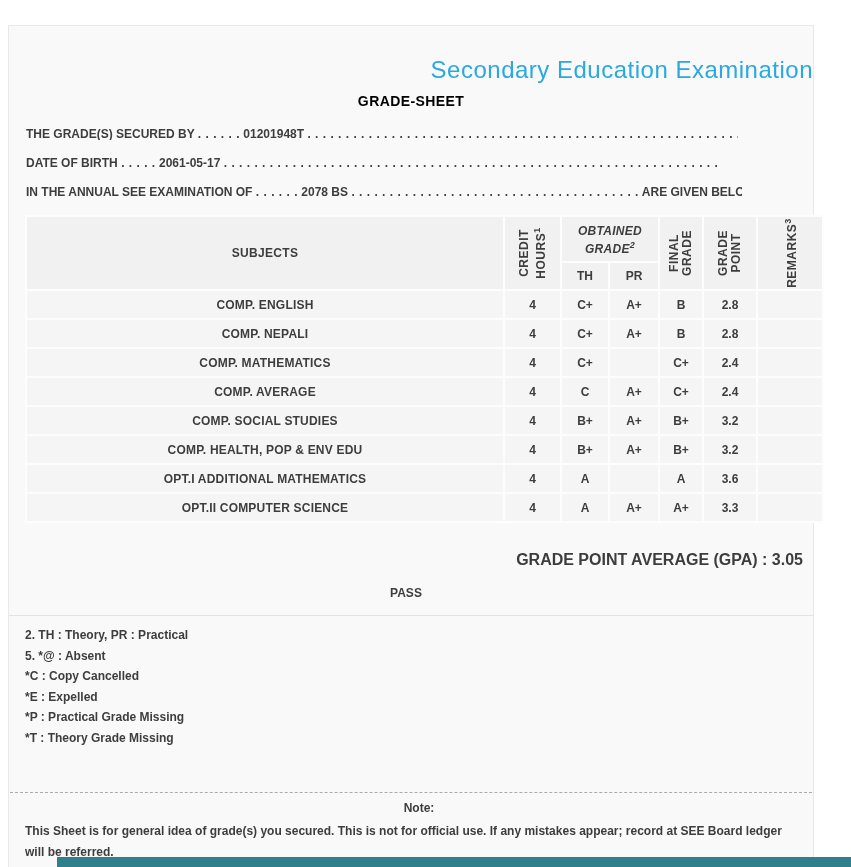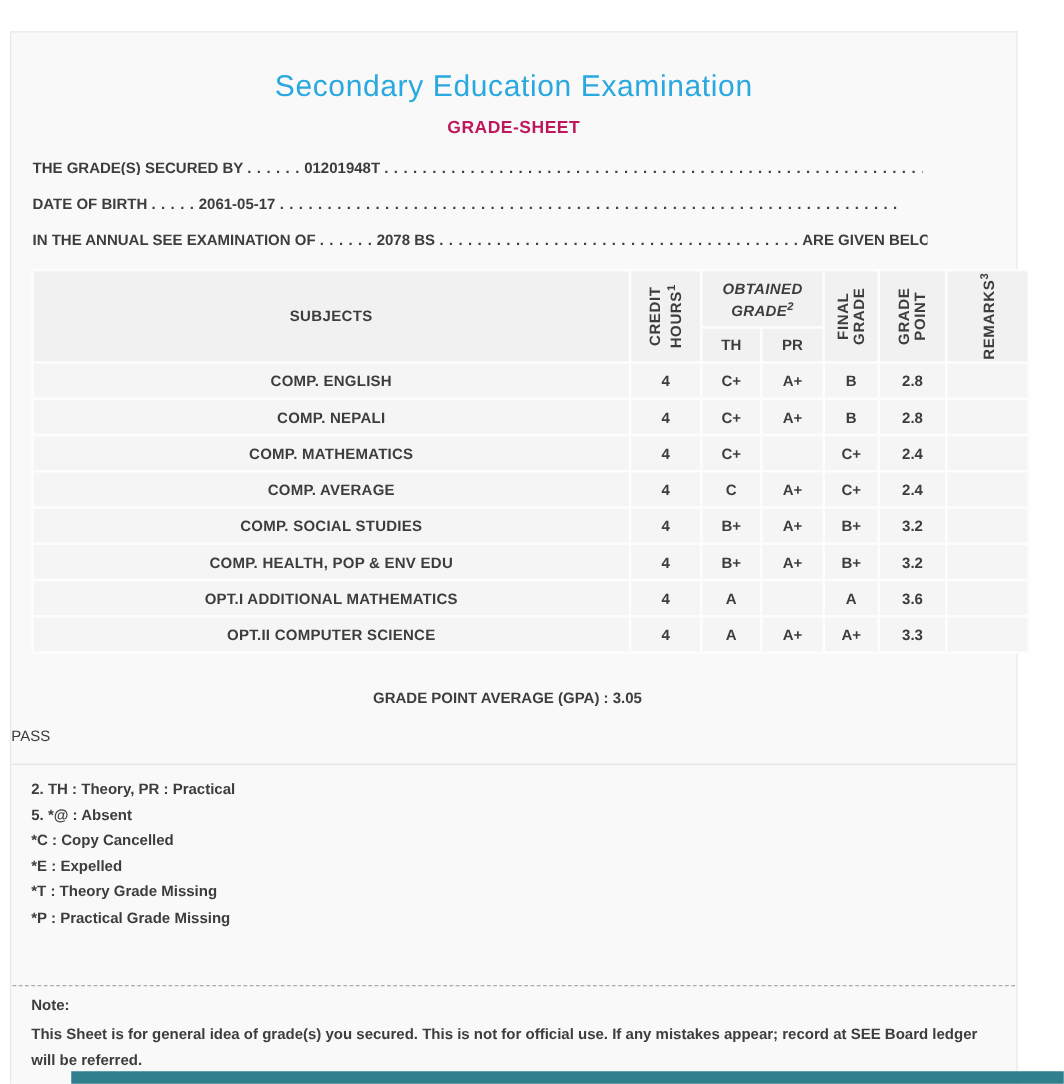--- a/index.html
+++ b/index.html
@@ -7,26 +7,26 @@
     width:851px; height:867px; position:relative; overflow:hidden;
     background:#ffffff; font-family:"Liberation Sans", sans-serif;
     color:#3d3d3d; -webkit-font-smoothing:antialiased;
   }
   .card {
     position:absolute; left:8px; top:25px; width:806px; height:842px;
     background:#f9f9f9; border:1px solid #e9e9e9; border-bottom:none;
     box-sizing:border-box;
   }
   .page-title {
-    margin-top:30px; text-align:center; font-size:24px; font-weight:400;
+    margin-top:30px; text-align:right; font-size:24px; font-weight:400;
     letter-spacing:0.5px; color:#2aa8e0;
   }
   .sheet-subtitle {
     margin-top:9px; text-align:center; font-size:14px; font-weight:700;
-    letter-spacing:0.4px; color:#be185d;
+    letter-spacing:0.4px; color:#000000;
   }
   .info-lines { margin:19px 0 0 17px; font-size:12px; font-weight:700; }
   .info-line { white-space:nowrap; overflow:hidden; height:12px; line-height:12px; margin-bottom:17px; }
   .info-line .dots { letter-spacing:0.5px; }
   .line1 { max-width:712px; }
   .line2 { max-width:696px; }
   .line3 { max-width:716px; }
 
   table.grades {
     margin:14px 0 0 16px; width:787px; table-layout:fixed;
@@ -43,30 +43,30 @@
   .rot {
     position:absolute; left:50%; top:50%;
     transform:translate(-50%,-50%) rotate(-90deg);
     white-space:nowrap; text-align:center; font-size:12px; line-height:13px;
     letter-spacing:0.5px;
   }
   .obt { line-height:14px; display:inline-block; padding:2px 6px 0 6px; letter-spacing:0.3px;font-style:italic; }
   sup { font-size:9px; }
   tbody td { height:27px; }
 
-  .gpa-line  { text-align:center; padding-right:10px; margin-top:28px; font-size:12px; font-weight:700; }
-  .pass-line { text-align:left; padding-right:10px; margin-top:17px; font-size:12px; font-weight:400; }
+  .gpa-line  { text-align:right; padding-right:10px; margin-top:28px; font-size:16px; font-weight:700; }
+  .pass-line { text-align:center; padding-right:10px; margin-top:17px; font-size:12px; font-weight:700; }
   .section-divider { border-top:1px solid #e3e3e3; margin-top:15px; }
 
   .footnotes { padding:13px 0 0 16px; font-size:12px; font-weight:700; }
   .footnote { height:12px; line-height:12px; margin-bottom:8.5px; }
   .footnote.indent { }
 
   .dashed-divider { border-top:1px dashed #ababab; margin:48px 1px 0 1px; }
-  .note-label { padding:8px 0 0 16px; font-size:12px; font-weight:700; }
+  .note-label { padding:8px 0 0 16px; font-size:12px; font-weight:700;text-align:center; }
   .note-text  { padding:6px 18px 0 16px; font-size:12px; font-weight:700; line-height:21px; }
 
   .footer-bar {
     position:absolute; left:57px; right:0; bottom:0; height:10px;
     background:#2f7f8c;
   }
 </style>
 </head>
 <body>
 
@@ -194,22 +194,22 @@
   <div class="gpa-line">GRADE POINT AVERAGE (GPA) : 3.05</div>
   <div class="pass-line">PASS</div>
 
   <div class="section-divider"></div>
 
   <div class="footnotes">
       <div class="footnote">2. TH : Theory, PR : Practical</div>
       <div class="footnote">5. *@ : Absent</div>
       <div class="footnote indent">*C : Copy Cancelled</div>
       <div class="footnote indent">*E : Expelled</div>
+      <div class="footnote indent">*P : Practical Grade Missing</div>
       <div class="footnote indent">*T : Theory Grade Missing</div>
-      <div class="footnote indent">*P : Practical Grade Missing</div>
     </div>
 
   <div class="dashed-divider"></div>
   <div class="note-label">Note:</div>
   <div class="note-text">This Sheet is for general idea of grade(s) you secured. This is not for official use. If any mistakes appear; record at SEE Board ledger will be referred.</div>
 
 </div>
 
 <div class="footer-bar"></div>
 

